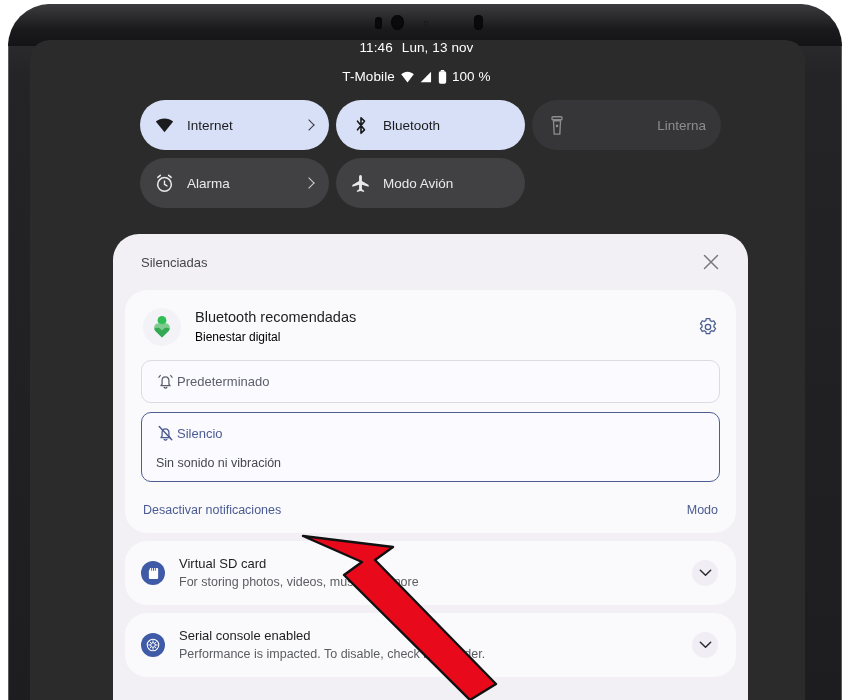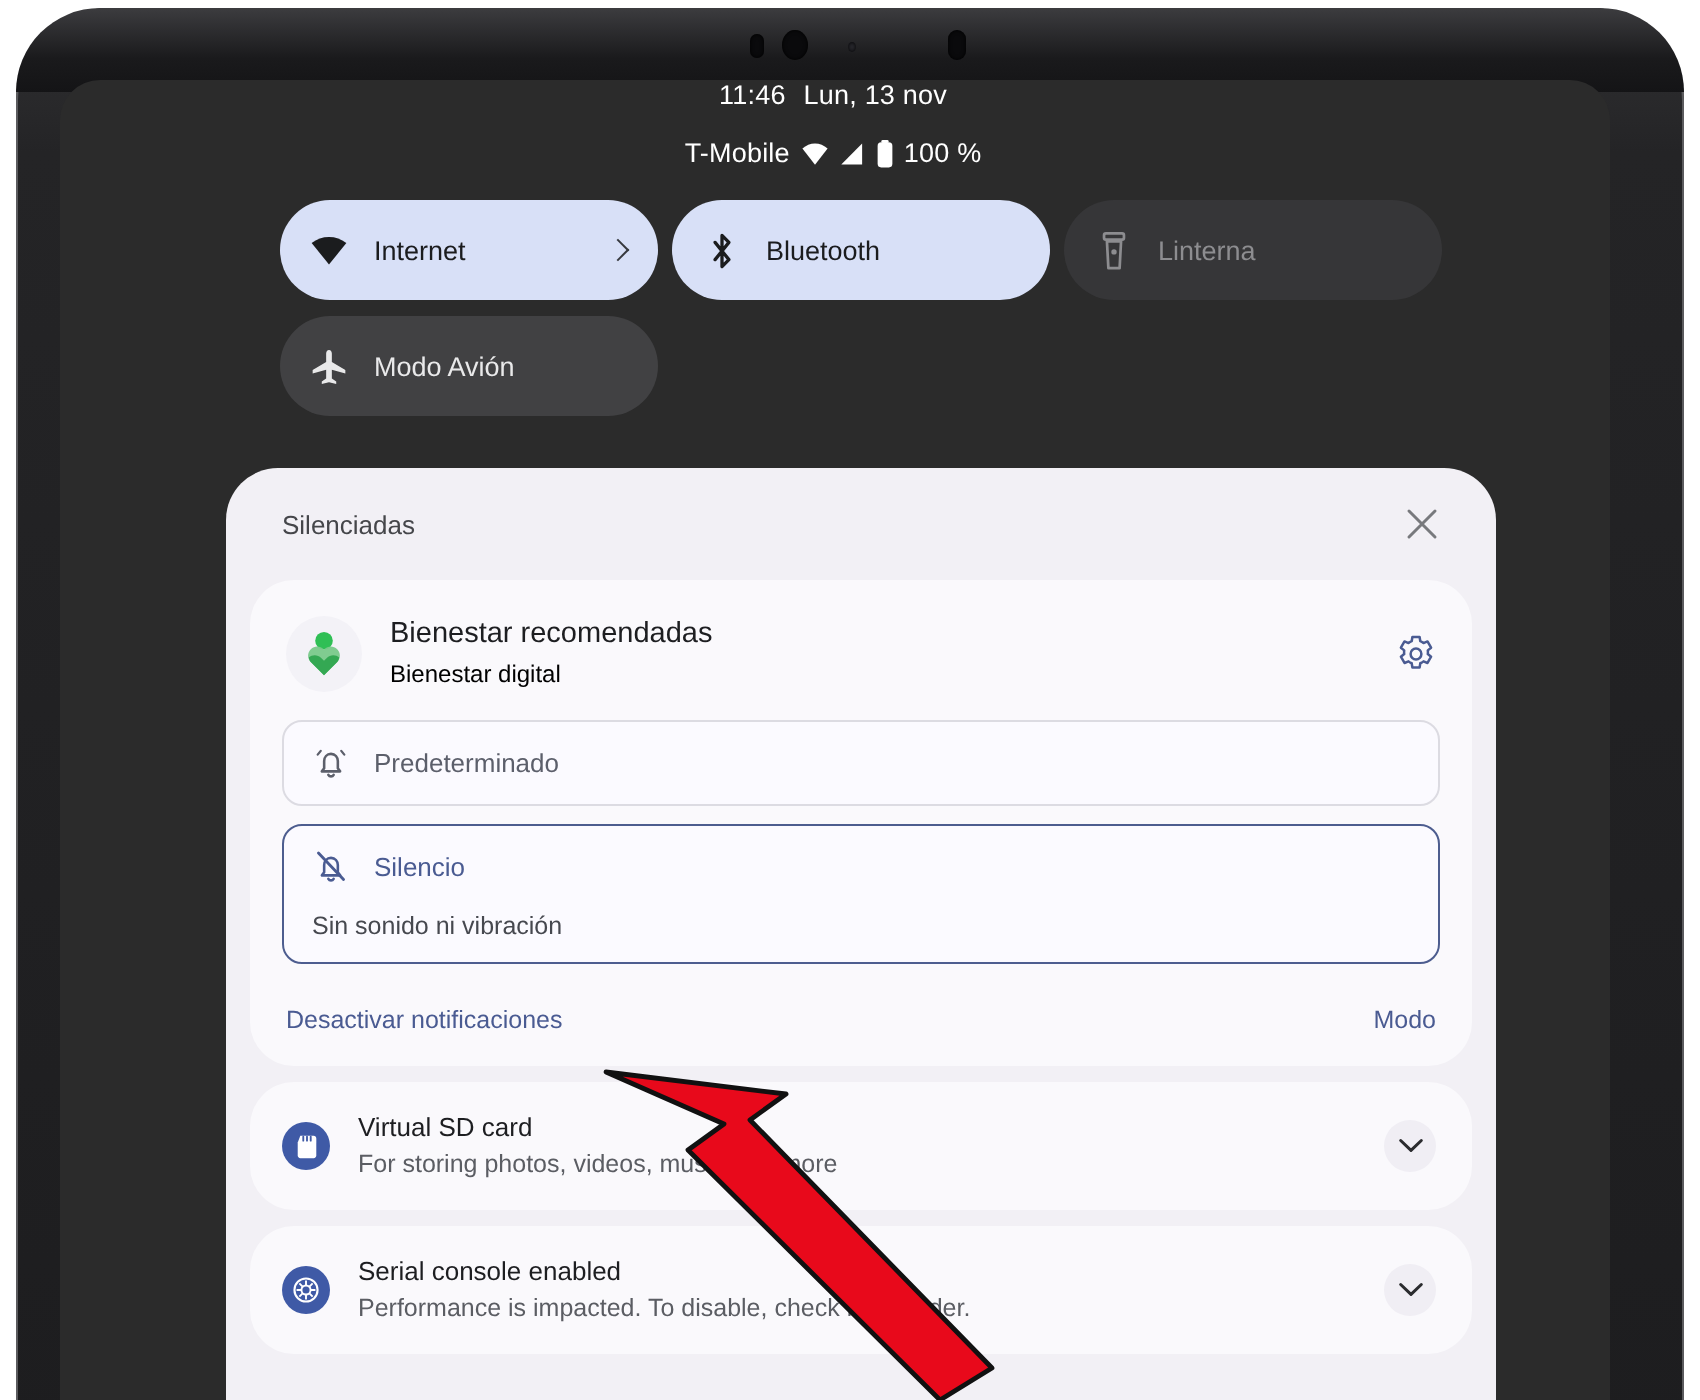--- a/index.html
+++ b/index.html
@@ -67,21 +67,21 @@
     width: 189px; height: 50px;
     border-radius: 26px;
     display: flex; align-items: center;
     padding: 0 15px;
     gap: 13px;
     font-size: 13.5px;
     position: relative;
   }
   .qs-tile.active { background: #d8e0f7; color: #1b1c1e; }
   .qs-tile.inactive { background: #414143; color: #e9e9ea; }
-  .qs-tile.dim { background: #363638; color: #8d8d90; }
+  .qs-tile.dim { background: #363638; color: #8d8d90; justify-content: space-between; }
   .qs-icon { width: 19px; height: 19px; display:flex; align-items:center; justify-content:center; flex-shrink:0; }
   .qs-icon svg { display: block; }
   .qs-label { white-space: nowrap; }
   .qs-chevron {
     position: absolute; right: 16px; top: 50%; transform: translateY(-50%);
     width: 8px; height: 8px;
     border-top: 1.6px solid currentColor; border-right: 1.6px solid currentColor;
     transform: translateY(-50%) rotate(45deg);
     opacity: .85;
   }
@@ -126,21 +126,21 @@
   #app-gear { width: 20px; height: 20px; flex-shrink: 0; }
 
   .opt {
     border: 1px solid #dcdbe2;
     border-radius: 10px;
     background: #fbfaff;
     padding: 11px 14px;
     margin-bottom: 9px;
   }
   .opt.selected { border: 1.6px solid #4d5d8f; }
-  .opt-head { display: flex; align-items: center; gap: 12px; }
+  .opt-head { display: flex; align-items: center; gap: 2px; }
   .opt-ico { width: 19px; height: 19px; flex-shrink:0; }
   .opt-label { font-size: 13px; color: #5c5f6b; }
   .opt.selected .opt-label { color: #4a5b92; }
   .opt-desc { font-size: 12.5px; color: #46484f; margin-top: 13px; }
 
   #card-actions {
     display: flex; align-items: center; justify-content: space-between;
     padding: 12px 2px 16px 2px;
     font-size: 12.5px;
   }
@@ -245,20 +245,31 @@
         <svg width="12" height="19" viewBox="0 0 13 21">
             <rect x="1" y="0.8" width="11" height="3.4" rx="1" stroke="#8d8d90" stroke-width="1.5" fill="none"></rect>
             <path d="M2.6 5.2 L10.4 5.2 L9.6 20 L3.4 20 Z" stroke="#8d8d90" stroke-width="1.5" fill="none" stroke-linejoin="round"></path>
             <circle cx="6.5" cy="11" r="1.5" fill="#8d8d90"></circle>
           </svg>
       </span>
       <span class="qs-label">Linterna</span>
     </div>
 
 
+    <div class="qs-tile inactive">
+      <span class="qs-icon">
+        <svg width="19" height="19" viewBox="0 0 20 20">
+            <circle cx="10" cy="11" r="7.2" stroke="#e9e9ea" stroke-width="1.6" fill="none"></circle>
+            <path d="M10 7.4 L10 11 L12.6 12.6" stroke="#e9e9ea" stroke-width="1.5" fill="none" stroke-linecap="round"></path>
+            <path d="M3 3.6 L5.6 1.4 M17 3.6 L14.4 1.4" stroke="#e9e9ea" stroke-width="1.6" stroke-linecap="round"></path>
+          </svg>
+      </span>
+      <span class="qs-label">Alarma</span>
+      <span class="qs-chevron"></span>
+    </div>
 
     <div class="qs-tile inactive">
       <span class="qs-icon">
         <svg width="19" height="19" viewBox="0 0 20 20">
             <path d="M10 1 C10.9 1 11.5 1.8 11.5 2.9 L11.5 7.4 L18.6 11.6 L18.6 13.4 L11.5 11.4 L11.5 16 L13.8 17.6 L13.8 19 L10 18 L6.2 19 L6.2 17.6 L8.5 16 L8.5 11.4 L1.4 13.4 L1.4 11.6 L8.5 7.4 L8.5 2.9 C8.5 1.8 9.1 1 10 1 Z" fill="#e9e9ea"></path>
           </svg>
       </span>
       <span class="qs-label">Modo Avión</span>
     </div>
   </div>
@@ -278,21 +289,21 @@
 
       <div id="app-row">
         <span id="app-avatar">
           <svg width="26" height="26" viewBox="0 0 26 26">
             <circle cx="13" cy="6.4" r="4.4" fill="#2fbf55"></circle>
             <path d="M13 23.6 L6.4 17 C4.6 15.2 4.6 12.4 6.4 10.6 C8.2 8.8 11 8.8 12.8 10.6 L13 10.8 L13.2 10.6 C15 8.8 17.8 8.8 19.6 10.6 C21.4 12.4 21.4 15.2 19.6 17 Z" fill="#79c98a" opacity=".95"></path>
             <path d="M13 23.6 L6.6 17.2 C5.9 16.5 5.5 15.6 5.4 14.7 C7.2 13.2 9.9 13.3 11.6 15 L13 16.4 L14.4 15 C16.1 13.3 18.8 13.2 20.6 14.7 C20.5 15.6 20.1 16.5 19.4 17.2 Z" fill="#34a853"></path>
           </svg>
         </span>
         <span id="app-text">
-          <span id="app-title" style="display:block">Bienestar recomendadas</span>
+          <span id="app-title" style="display:block">Bluetooth recomendadas</span>
           <span id="app-sub" style="display:block">Bienestar digital</span>
         </span>
         <span id="app-gear">
           <svg width="20" height="20" viewBox="0 0 20 20">
             <path d="M8.2 1.5 h3.6 l.35 2.1 a6.6 6.6 0 0 1 1.6 .93 l2-.8 1.8 3.12 -1.65 1.33 a6.6 6.6 0 0 1 0 1.86 l1.65 1.33 -1.8 3.12 -2-.8 a6.6 6.6 0 0 1 -1.6 .93 l-.35 2.1 h-3.6 l-.35-2.1 a6.6 6.6 0 0 1 -1.6 -.93 l-2 .8 -1.8-3.12 1.65-1.33 a6.6 6.6 0 0 1 0-1.86 l-1.65-1.33 1.8-3.12 2 .8 a6.6 6.6 0 0 1 1.6-.93 Z" stroke="#4a5b92" stroke-width="1.25" fill="none" stroke-linejoin="round"></path>
             <circle cx="10" cy="10" r="2.7" stroke="#4a5b92" stroke-width="1.25" fill="none"></circle>
           </svg>
         </span>
       </div>
 

